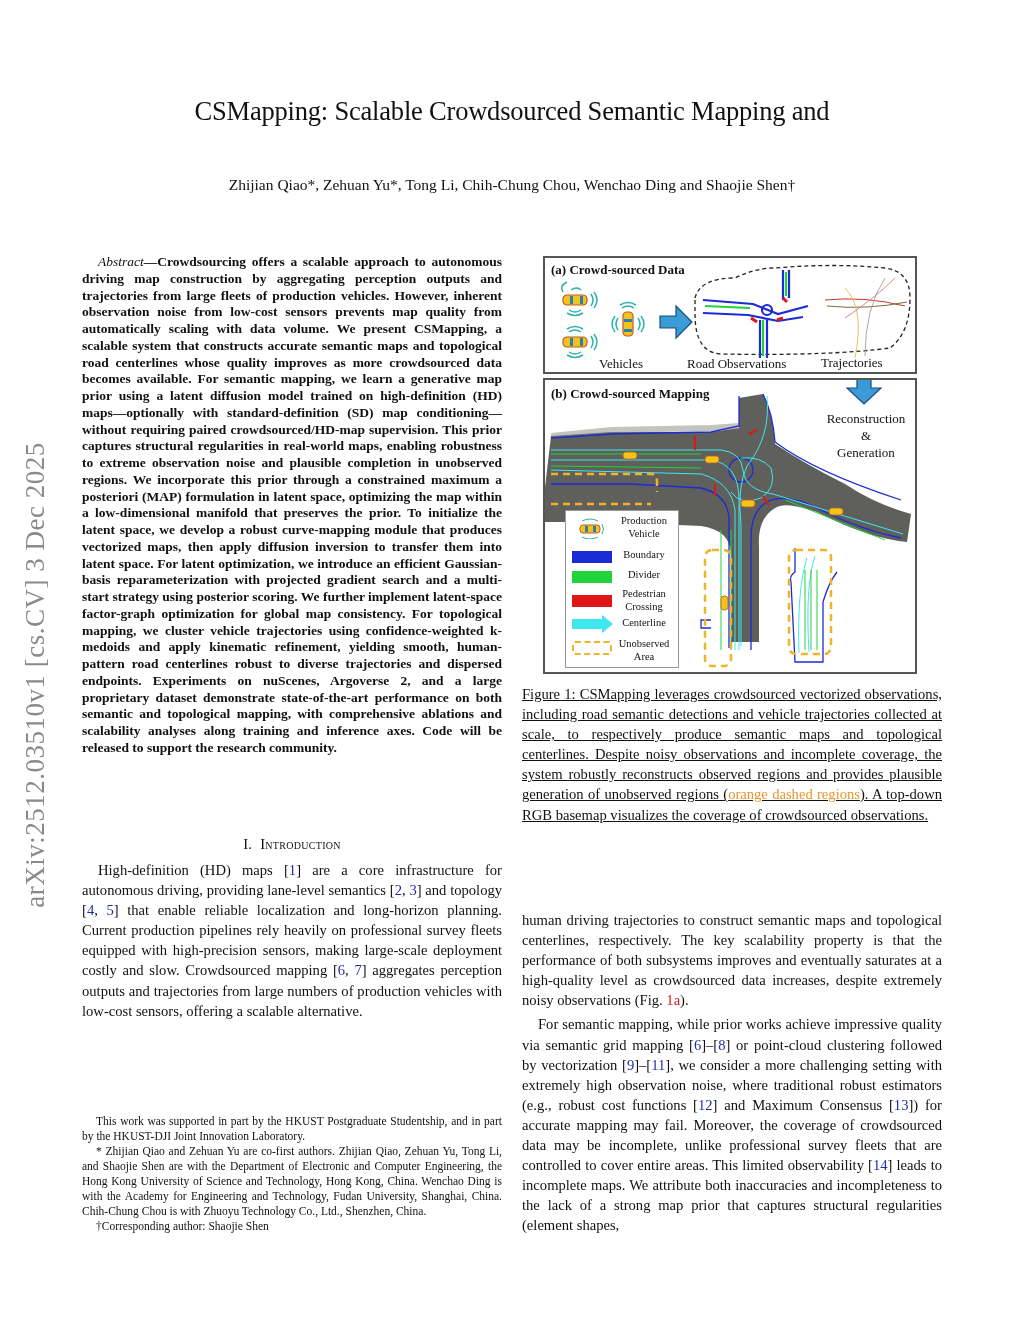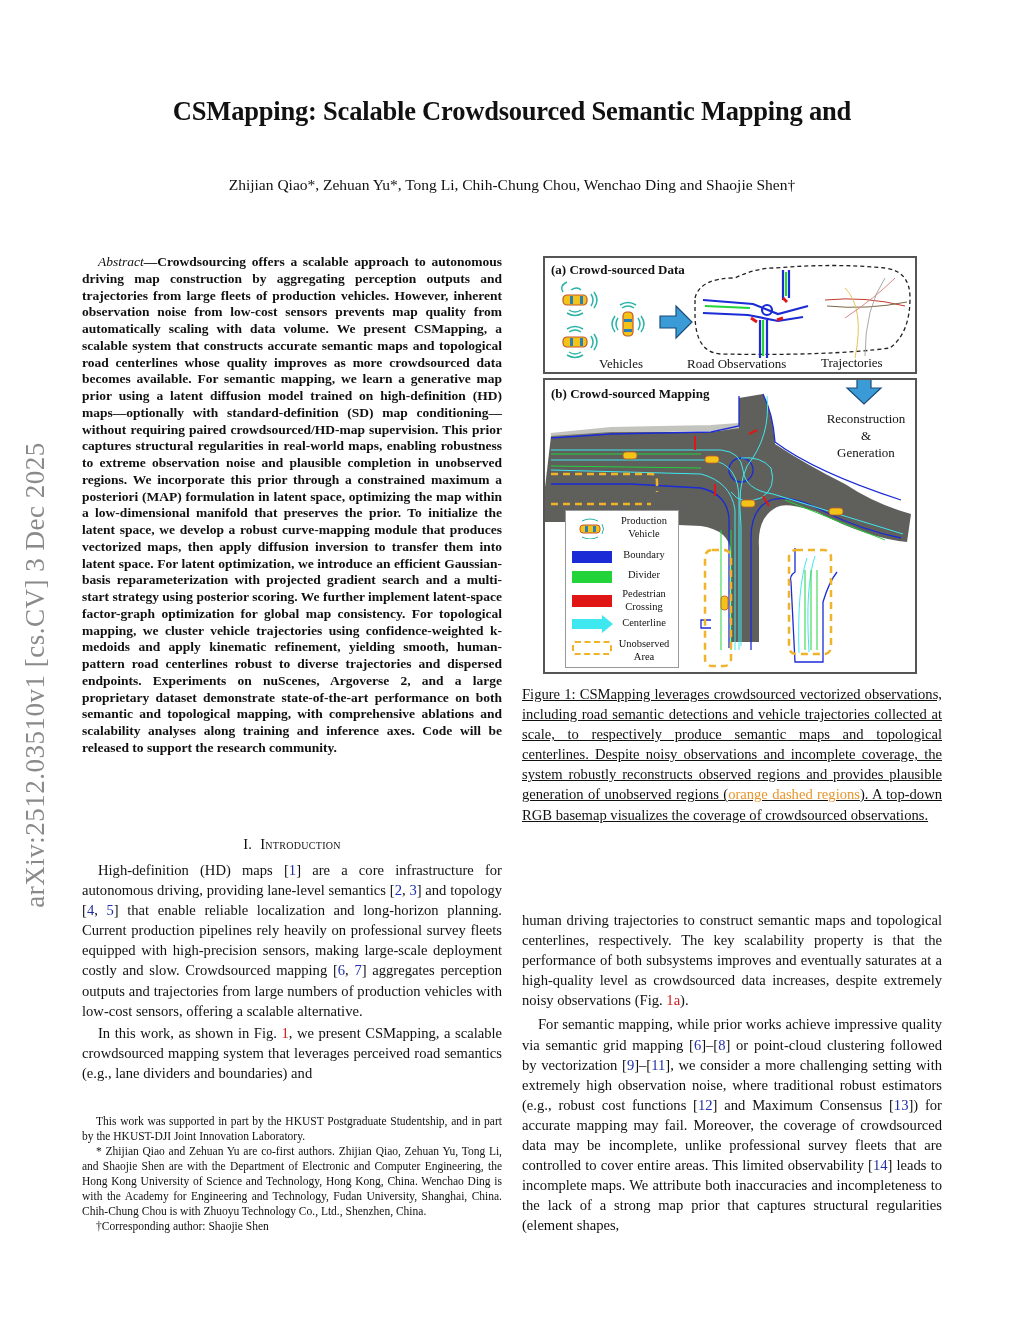--- a/index.html
+++ b/index.html
@@ -1,19 +1,19 @@
 <!DOCTYPE html>
 <html><head>
 <meta charset="utf-8">
 <style>
   html, body { margin:0; padding:0; background:#ffffff; }
   body { width:1024px; height:1325px; position:relative; overflow:hidden;
          font-family:"Liberation Serif", "DejaVu Serif", serif; color:#111; }
   .abs { position:absolute; }
-  .title { left:0; width:1024px; top:94px; text-align:center; font-weight:bold;
+  .title { left:0; width:1024px; top:94px; text-align:center; font-weight:normal;
            font-size:26.5px; line-height:34px; letter-spacing:-0.2px; }
   .authors { left:0; width:1024px; top:176px; text-align:center; font-size:15.5px; }
   .sidebar { left:10px; top:380px; width:50px; height:590px; }
   .sidebar span { position:absolute; left:50%; top:50%; transform:translate(-50%,-50%) rotate(-90deg);
                   white-space:nowrap; font-size:27px; color:#8a8a8a; letter-spacing:0.5px; }
   .col { font-size:14.6px; line-height:20.1px; text-align:justify; hyphens:manual; }
   .abstract { left:82px; top:254px; width:420px; font-weight:bold; font-size:13.5px; line-height:16.75px; text-indent:16px; text-align:justify; }
   .abstract i { font-weight:normal; font-style:italic; }
   .sec-head { left:82px; top:836px; width:420px; text-align:center; font-size:14.6px; letter-spacing:0.3px; }
   .sc { font-variant:small-caps; }
@@ -49,21 +49,20 @@
   <i>Abstract</i><span>—Crowdsourcing offers a scalable approach to autonomous driving map construction by aggregating perception outputs and trajectories from large fleets of production vehicles. However, inherent observation noise from low-cost sensors prevents map quality from automatically scaling with data volume. We present CSMapping, a scalable system that constructs accurate semantic maps and topological road centerlines whose quality improves as more crowdsourced data becomes available. For semantic mapping, we learn a generative map prior using a latent diffusion model trained on high-definition (HD) maps—optionally with standard-definition (SD) map conditioning—without requiring paired crowdsourced/HD-map supervision. This prior captures structural regularities in real-world maps, enabling robustness to extreme observation noise and plausible completion in unobserved regions. We incorporate this prior through a constrained maximum a posteriori (MAP) formulation in latent space, optimizing the map within a low-dimensional manifold that preserves the prior. To initialize the latent space, we develop a robust curve-mapping module that produces vectorized maps, then apply diffusion inversion to transfer them into latent space. For latent optimization, we introduce an efficient Gaussian-basis reparameterization with projected gradient search and a multi-start strategy using posterior scoring. We further implement latent-space factor-graph optimization for global map consistency. For topological mapping, we cluster vehicle trajectories using confidence-weighted k-medoids and apply kinematic refinement, yielding smooth, human-pattern road centerlines robust to diverse trajectories and dispersed endpoints. Experiments on nuScenes, Argoverse 2, and a large proprietary dataset demonstrate state-of-the-art performance on both semantic and topological mapping, with comprehensive ablations and scalability analyses along training and inference axes. Code will be released to support the research community.</span>
 </div>
 
 <div class="abs sec-head">
   <span>I.</span>&nbsp;
   <span class="sc">Introduction</span>
 </div>
 
 <div class="abs col intro">
   <p class="p"><span>High-definition (HD) maps </span><span>[</span><span class="cite">1</span><span>] are a core infrastructure for autonomous driving, providing lane-level semantics [</span><span class="cite">2</span><span>, </span><span class="cite">3</span><span>] and topology [</span><span class="cite">4</span><span>, </span><span class="cite">5</span><span>] that enable reliable localization and long-horizon planning. Current production pipelines rely heavily on professional survey fleets equipped with high-precision sensors, making large-scale deployment costly and slow. Crowdsourced mapping [</span><span class="cite">6</span><span>, </span><span class="cite">7</span><span>] aggregates perception outputs and trajectories from large numbers of production vehicles with low-cost sensors, offering a scalable alternative.</span></p>
-  <p class="p" style="margin-top:2px"><span>In this work, as shown in Fig. </span><span class="ref">1</span><span>, we present CSMapping, a scalable crowdsourced mapping system that leverages perceived road semantics (e.g., lane dividers and boundaries) and</span></p>
 </div>
 
 <div class="abs footnotes">
   <p>This work was supported in part by the HKUST Postgraduate Studentship, and in part by the HKUST-DJI Joint Innovation Laboratory.</p>
   <p>* Zhijian Qiao and Zehuan Yu are co-first authors. Zhijian Qiao, Zehuan Yu, Tong Li, and Shaojie Shen are with the Department of Electronic and Computer Engineering, the Hong Kong University of Science and Technology, Hong Kong, China. Wenchao Ding is with the Academy for Engineering and Technology, Fudan University, Shanghai, China. Chih-Chung Chou is with Zhuoyu Technology Co., Ltd., Shenzhen, China.</p>
   <p>†Corresponding author: Shaojie Shen</p>
 </div>
 
 <div class="abs figure">
 

